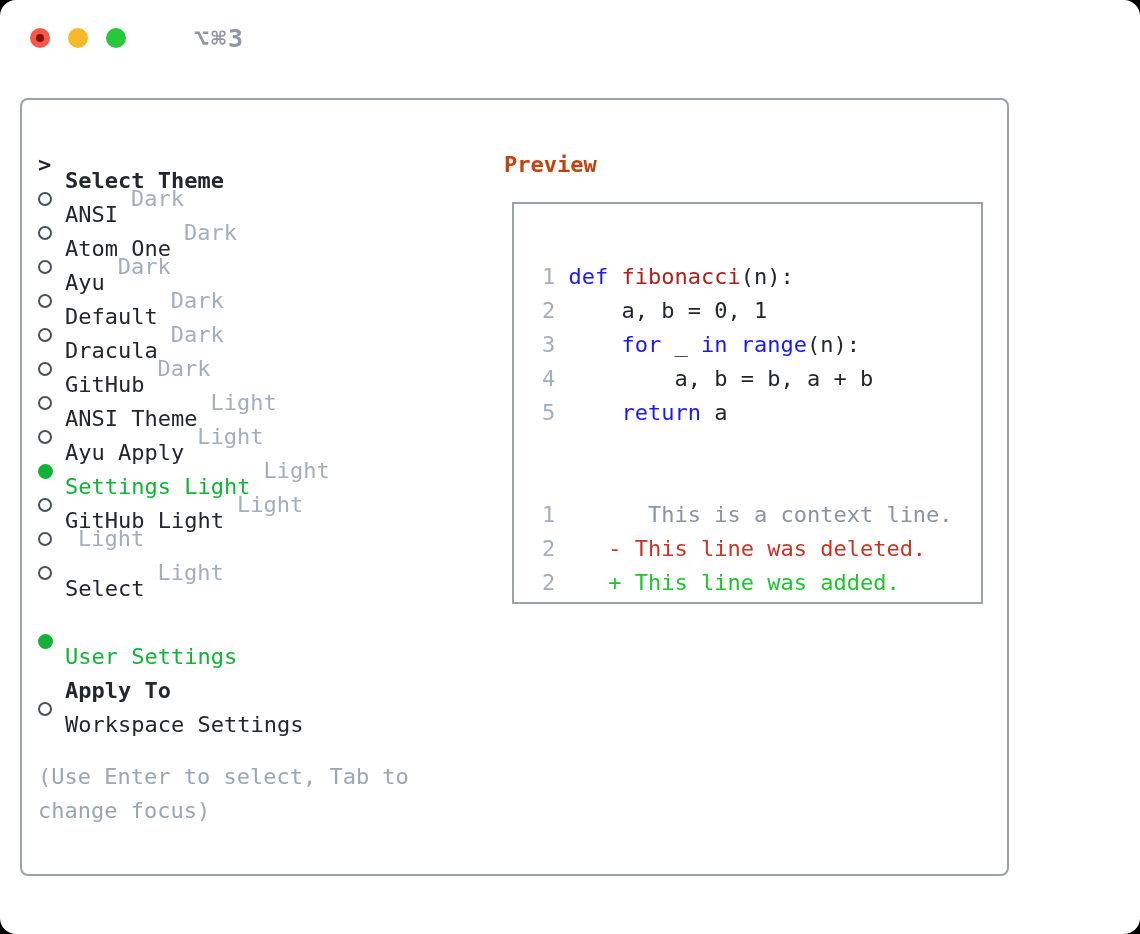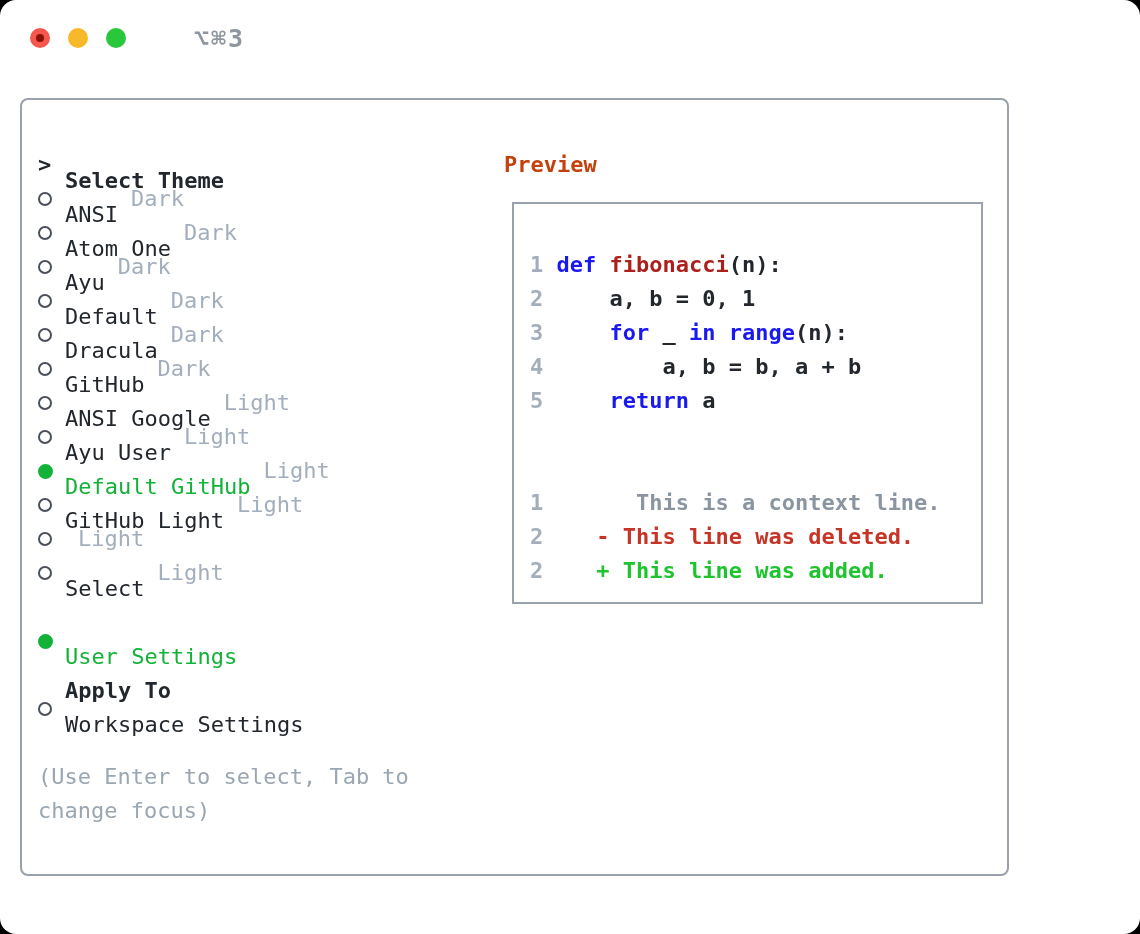--- a/index.html
+++ b/index.html
@@ -31,21 +31,21 @@
   .row .tag{color:var(--c-tag);margin-left:13px;}
   .row.header .name{font-weight:700;}
   .spacer{height:34px;}
   .help{max-width:432px;color:var(--c-help);white-space:normal;line-height:34px;}
   
   .preview-label{position:absolute;left:482px;top:48px;height:34px;line-height:34px;font-size:22px;font-weight:700;color:#c2410c;}
   .preview-box{
     position:absolute;left:490px;top:102px;width:471px;height:402px;
     border:2px solid var(--c-border);background:#fff;box-sizing:border-box;overflow:hidden;
   }
-  .codepre{margin:0;padding:44px 0 0 16px;font-size:22px;line-height:34px;white-space:pre;font-weight:bold;}
+  .codepre{margin:12px;padding:44px 0 0 16px;font-size:22px;line-height:34px;white-space:pre;}
   .cl{height:34px;}
   .num{color:var(--c-lnum);}
   .tk-keyword{color:var(--c-keyword);}
   .tk-function{color:var(--c-function);}
   .tk-plain{color:var(--c-plain);}
   .df-context{color:var(--c-context);text-align:center;}
   .df-deleted{color:var(--c-deleted);}
   .df-added{color:var(--c-added);}
 </style>
 </head>
@@ -68,23 +68,23 @@
 
     <div class="left" id="left-col">
 
     <div class="row header"><span class="mk"><span class="cursor">&gt;</span></span><span class="name">Select Theme</span></div>
         <div class="row"><span class="mk"><span class="radio"></span></span><span class="name">ANSI</span><span class="tag">Dark</span></div>
         <div class="row"><span class="mk"><span class="radio"></span></span><span class="name">Atom One</span><span class="tag">Dark</span></div>
         <div class="row"><span class="mk"><span class="radio"></span></span><span class="name">Ayu</span><span class="tag">Dark</span></div>
         <div class="row"><span class="mk"><span class="radio"></span></span><span class="name">Default</span><span class="tag">Dark</span></div>
         <div class="row"><span class="mk"><span class="radio"></span></span><span class="name">Dracula</span><span class="tag">Dark</span></div>
         <div class="row"><span class="mk"><span class="radio"></span></span><span class="name">GitHub</span><span class="tag">Dark</span></div>
-        <div class="row"><span class="mk"><span class="radio"></span></span><span class="name">ANSI Google</span><span class="tag">Light</span></div>
-        <div class="row"><span class="mk"><span class="radio"></span></span><span class="name">Ayu User</span><span class="tag">Light</span></div>
-        <div class="row selected"><span class="mk"><span class="radio sel"></span></span><span class="name">Default GitHub</span><span class="tag">Light</span></div>
+        <div class="row"><span class="mk"><span class="radio"></span></span><span class="name">ANSI Theme</span><span class="tag">Light</span></div>
+        <div class="row"><span class="mk"><span class="radio"></span></span><span class="name">Ayu Apply</span><span class="tag">Light</span></div>
+        <div class="row selected"><span class="mk"><span class="radio sel"></span></span><span class="name">Settings Light</span><span class="tag">Light</span></div>
         <div class="row"><span class="mk"><span class="radio"></span></span><span class="name">GitHub Light</span><span class="tag">Light</span></div>
         <div class="row"><span class="mk"><span class="radio"></span></span><span class="tag">Light</span></div>
         <div class="row"><span class="mk"><span class="radio"></span></span><span class="name">Select</span><span class="tag">Light</span></div>
         <div class="spacer"></div>
         <div class="row selected"><span class="mk"><span class="radio sel"></span></span><span class="name">User Settings</span></div>
         <div class="row header"><span class="mk"></span><span class="name">Apply To</span></div>
         <div class="row"><span class="mk"><span class="radio"></span></span><span class="name">Workspace Settings</span></div>
         <div class="spacer"></div>
         <div class="help">(Use Enter to select, Tab to change focus)</div>
       </div>

